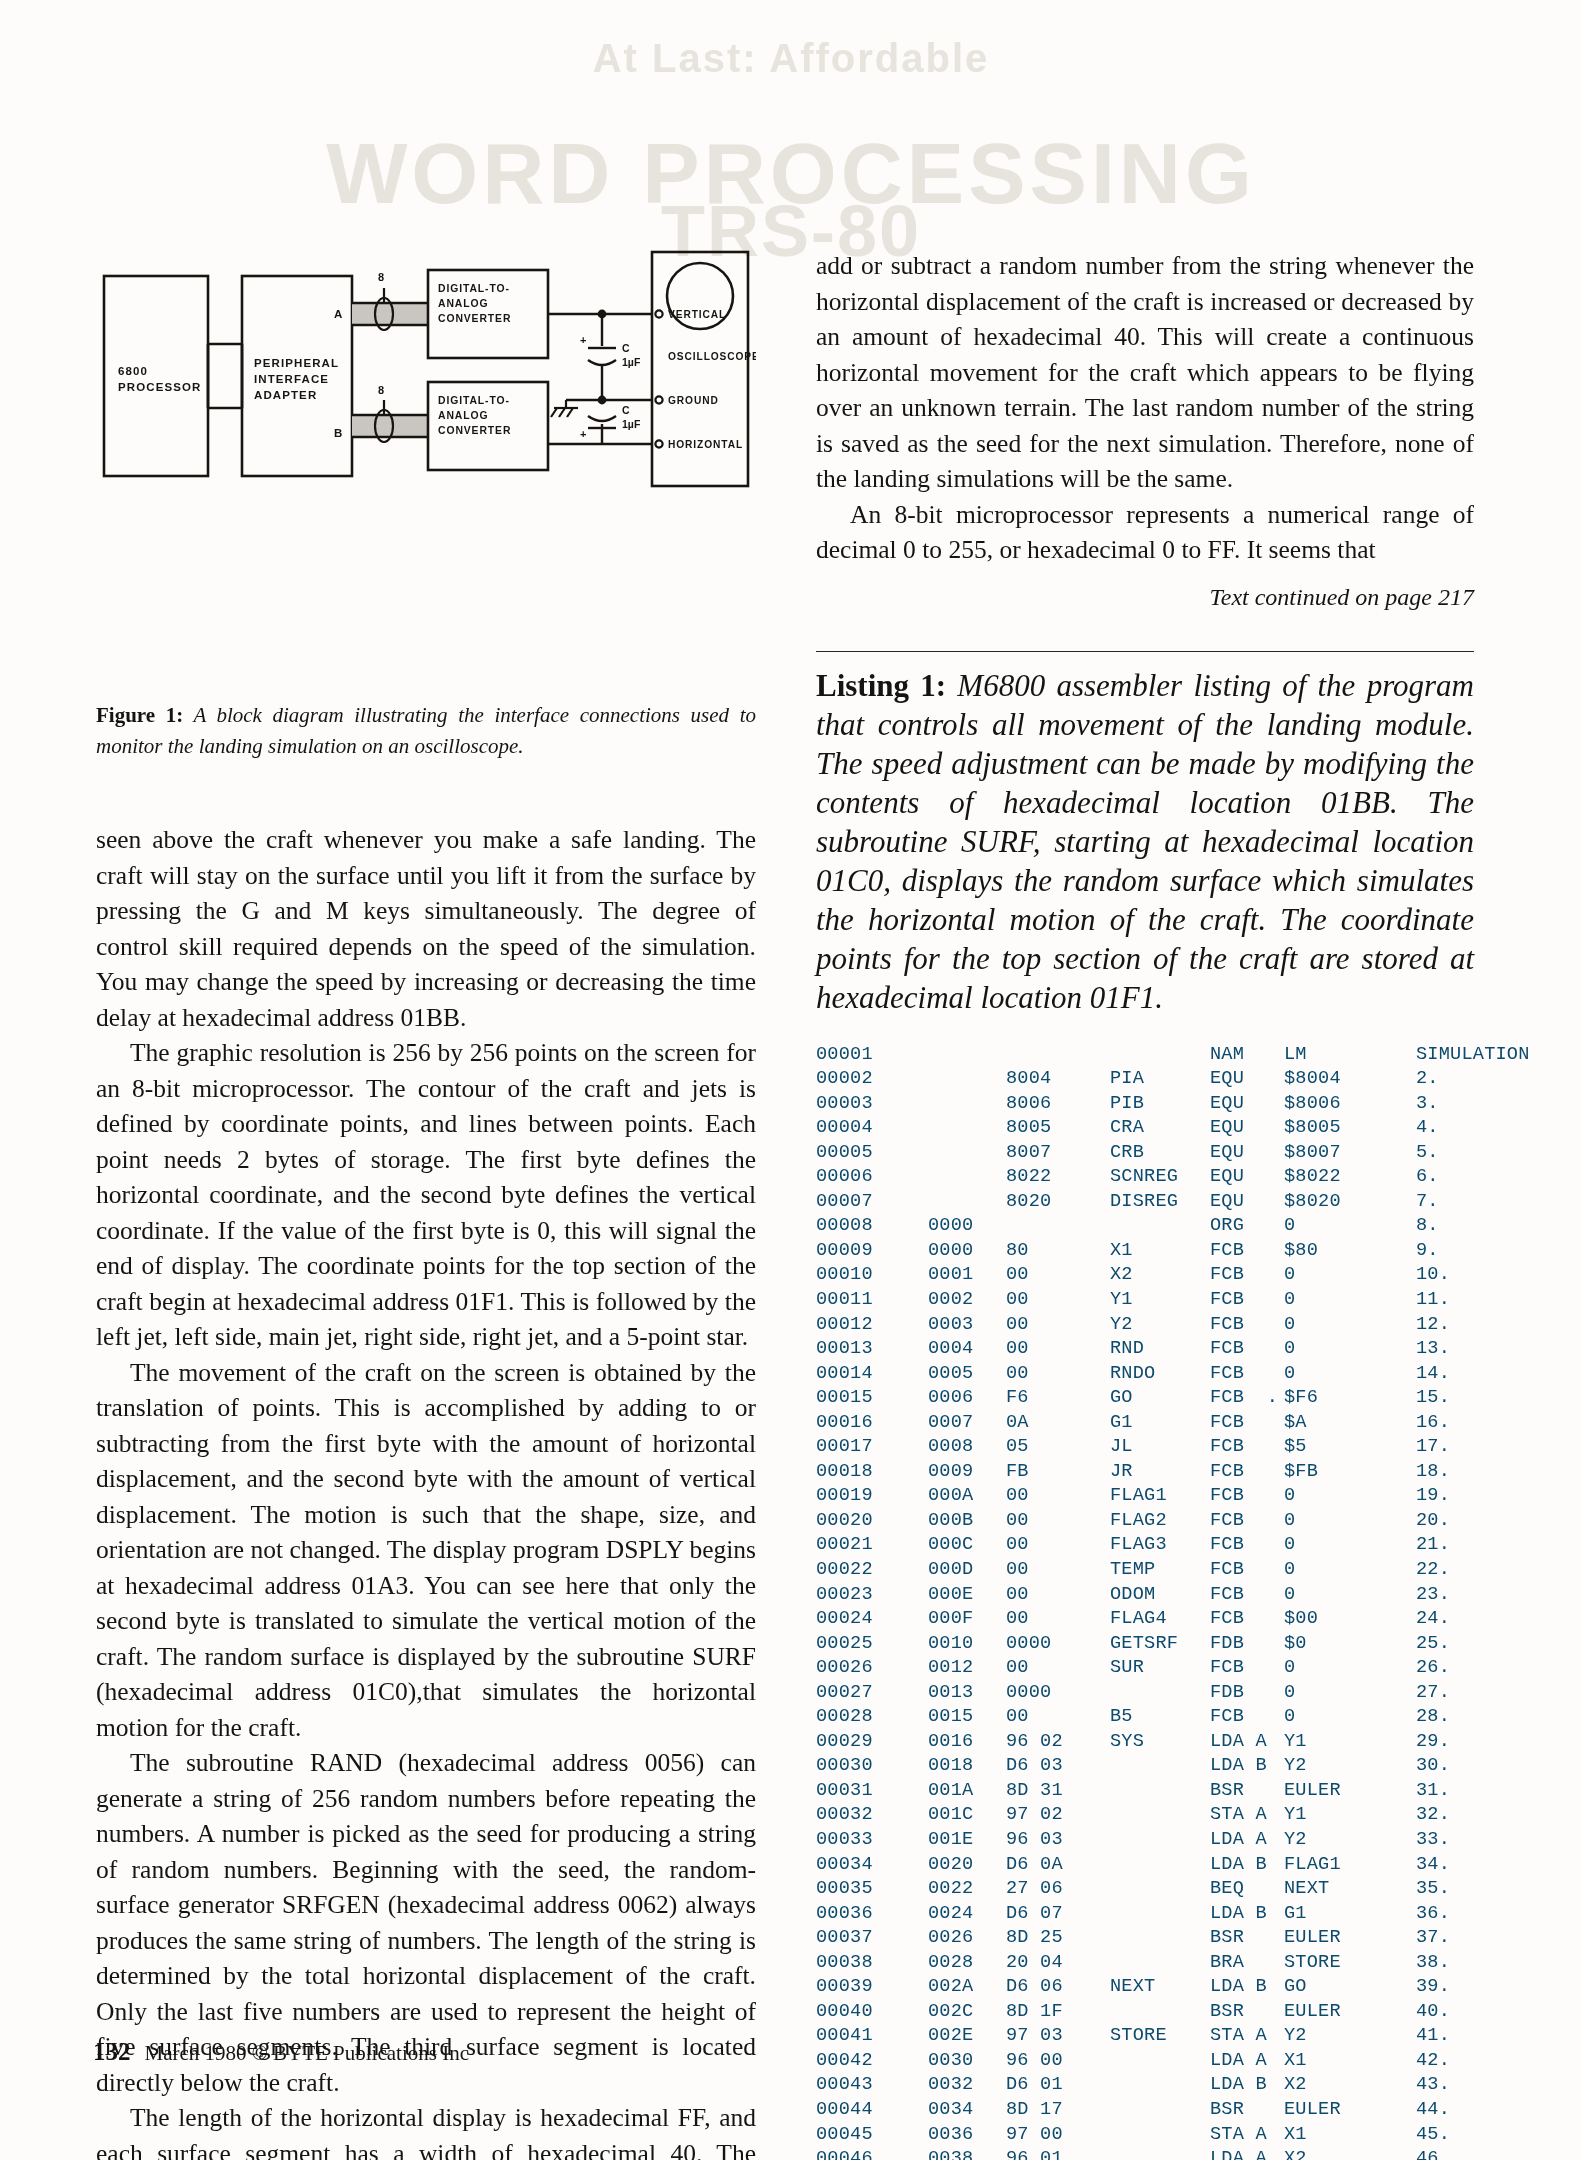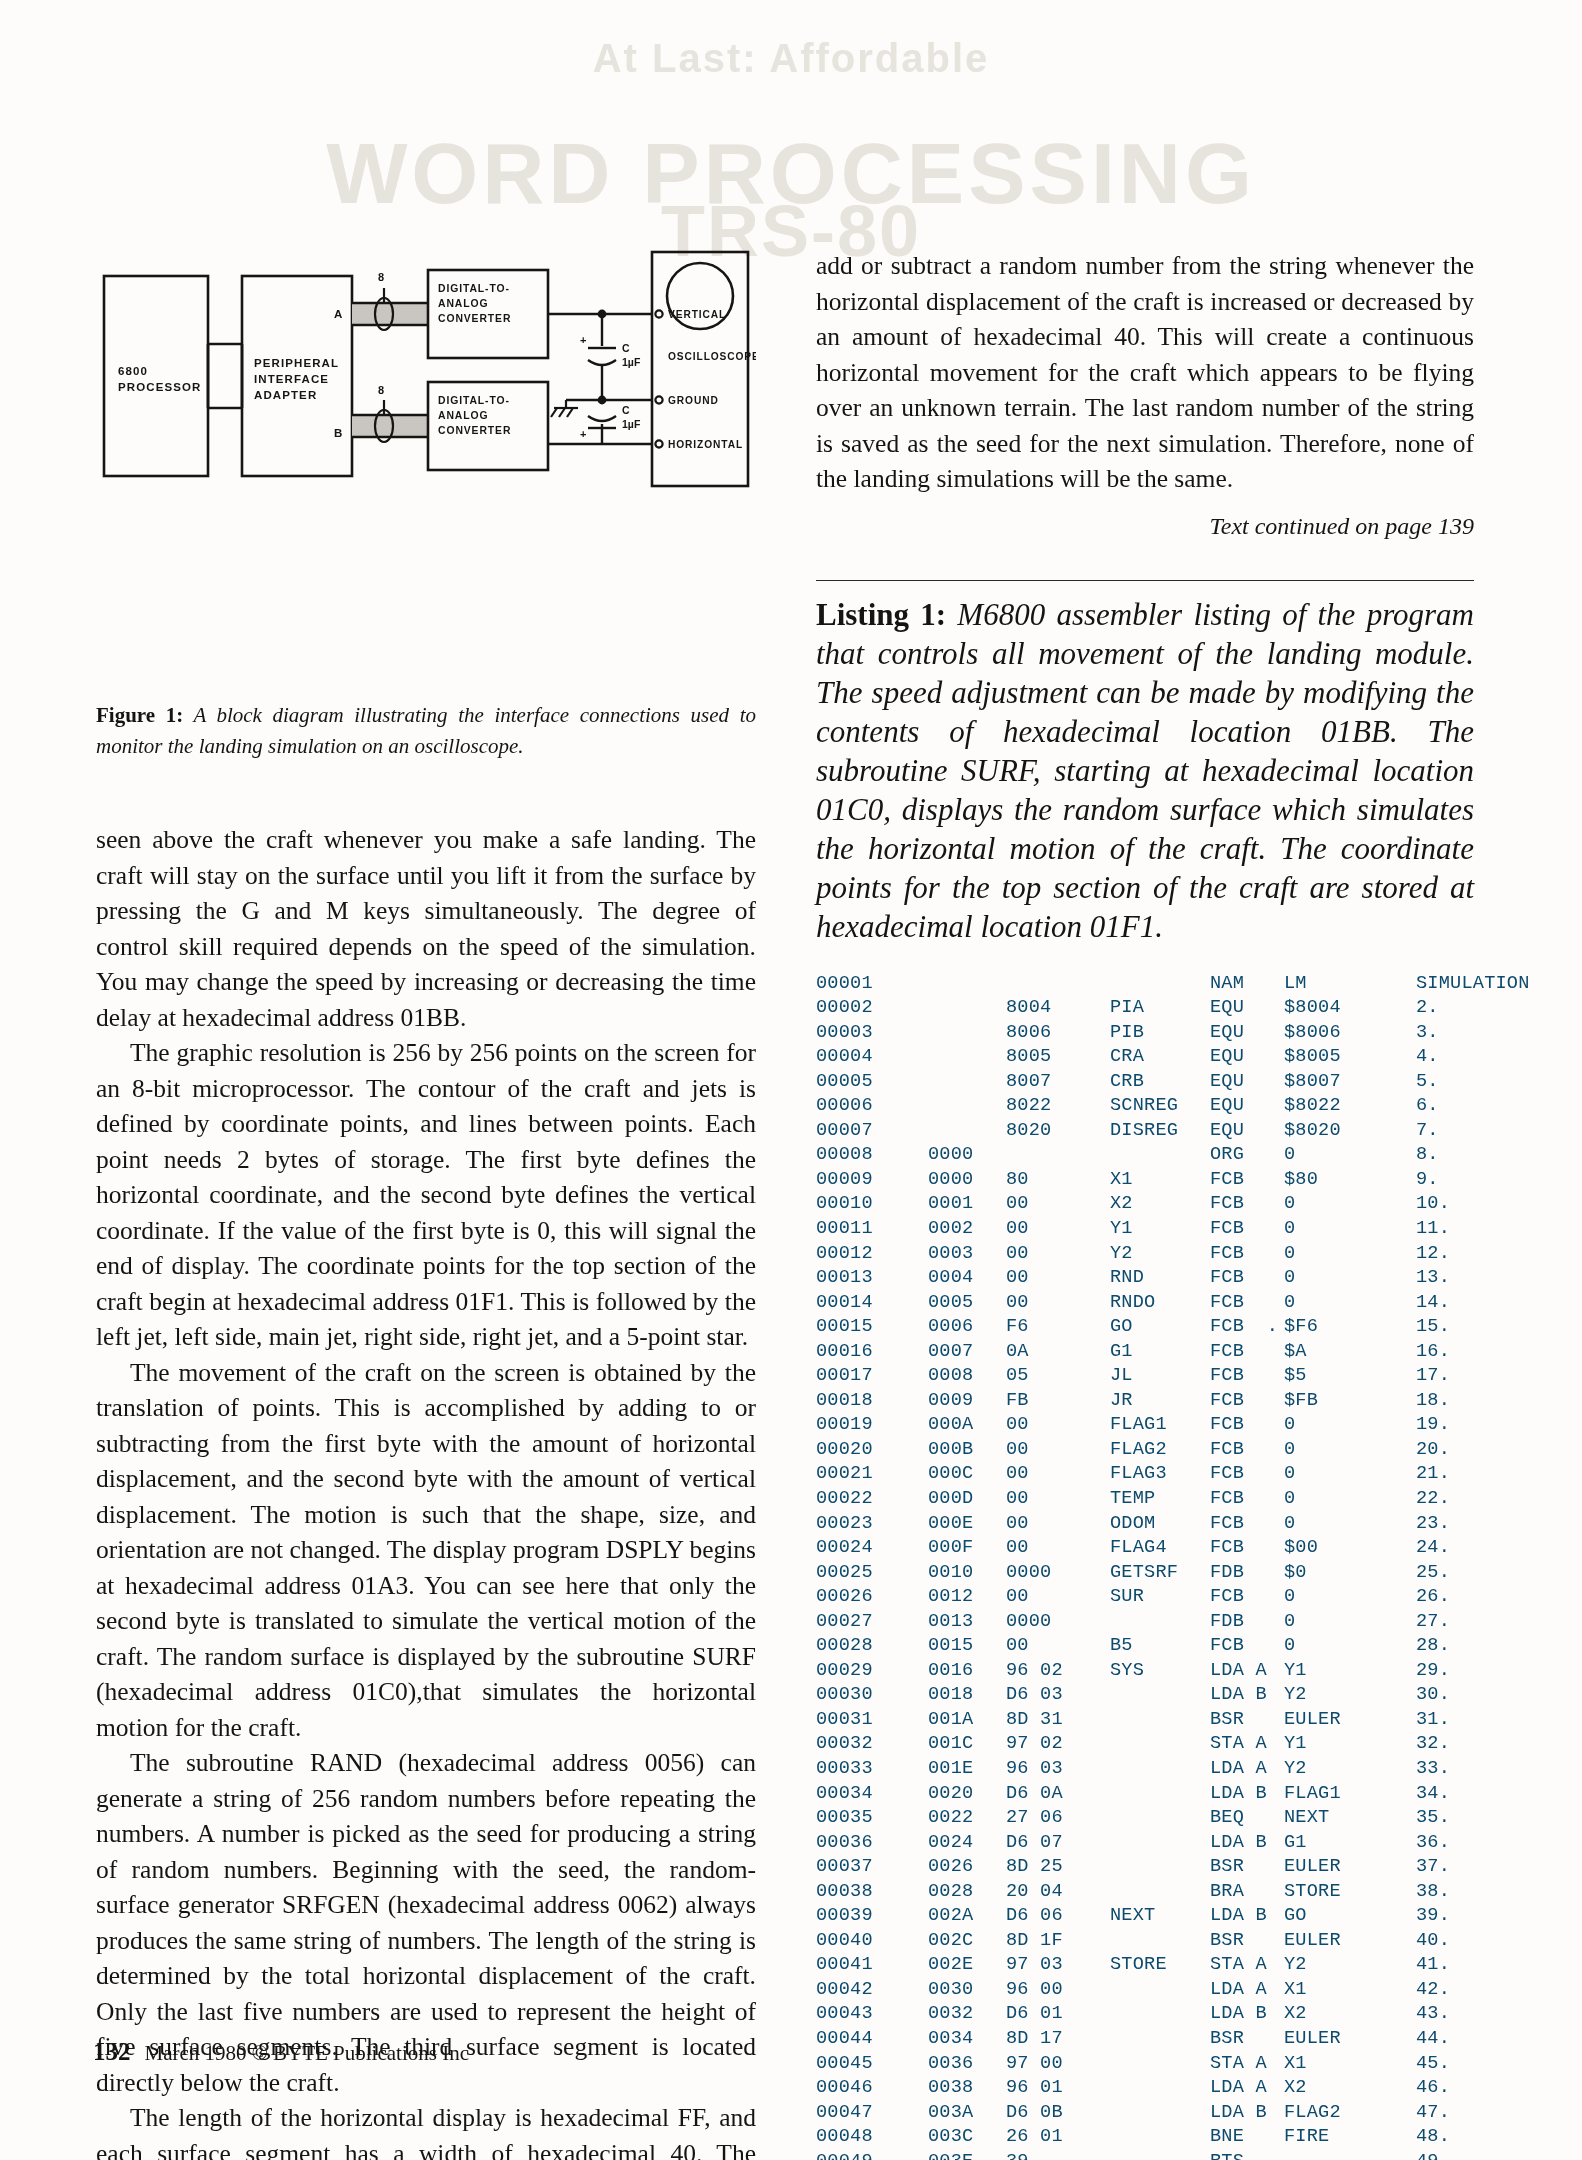--- a/index.html
+++ b/index.html
@@ -287,23 +287,24 @@
       <p>The movement of the craft on the screen is obtained by the translation of points. This is accomplished by adding to or subtracting from the first byte with the amount of horizontal displacement, and the second byte with the amount of vertical displacement. The motion is such that the shape, size, and orientation are not changed. The display program DSPLY begins at hexadecimal address 01A3. You can see here that only the second byte is translated to simulate the vertical motion of the craft. The random surface is displayed by the subroutine SURF (hexadecimal address 01C0),that simulates the horizontal motion for the craft.</p>
       <p>The subroutine RAND (hexadecimal address 0056) can generate a string of 256 random numbers before repeating the numbers. A number is picked as the seed for producing a string of random numbers. Beginning with the seed, the random-surface generator SRFGEN (hexadecimal address 0062) always produces the same string of numbers. The length of the string is determined by the total horizontal displacement of the craft. Only the last five numbers are used to represent the height of five surface segments. The third surface segment is located directly below the craft.</p>
       <p>The length of the horizontal display is hexadecimal FF, and each surface segment has a width of hexadecimal 40. The subroutine BXING (hexadecimal address 0085) will</p>
     </div>
   </div>
 
   <div class="col-right">
 
     <div class="prose">
       <p class="noindent">add or subtract a random number from the string whenever the horizontal displacement of the craft is increased or decreased by an amount of hexadecimal 40. This will create a continuous horizontal movement for the craft which appears to be flying over an unknown terrain. The last random number of the string is saved as the seed for the next simulation. Therefore, none of the landing simulations will be the same.</p>
-    </div>
-
-    <div class="contnote">Text continued on page 139</div>
+      <p>An 8-bit microprocessor represents a numerical range of decimal 0 to 255, or hexadecimal 0 to FF. It seems that</p>
+    </div>
+
+    <div class="contnote">Text continued on page 217</div>
 
     <div style="margin-top:40px;">
       <div class="rule"></div>
 
       <div class="listing-head">
         <b>Listing 1:</b><span> M6800 assembler listing of the program that controls all movement of the landing module. The speed adjustment can be made by modifying the contents of hexadecimal location 01BB. The subroutine SURF, starting at hexadecimal location 01C0, displays the random surface which simulates the horizontal motion of the craft. The coordinate points for the top section of the craft are stored at hexadecimal location 01F1.</span>
       </div>
 
       <div class="listing-body" id="listing-body"><span class="lst-row"><span class="c-num">00001</span><span class="c-addr"></span><span class="c-obj"></span><span class="c-lbl"></span><span class="c-op">NAM</span><span class="c-opd">LM</span><span class="c-seq">SIMULATION</span></span><span class="lst-row"><span class="c-num">00002</span><span class="c-addr"></span><span class="c-obj">8004</span><span class="c-lbl">PIA</span><span class="c-op">EQU</span><span class="c-opd">$8004</span><span class="c-seq">2.</span></span><span class="lst-row"><span class="c-num">00003</span><span class="c-addr"></span><span class="c-obj">8006</span><span class="c-lbl">PIB</span><span class="c-op">EQU</span><span class="c-opd">$8006</span><span class="c-seq">3.</span></span><span class="lst-row"><span class="c-num">00004</span><span class="c-addr"></span><span class="c-obj">8005</span><span class="c-lbl">CRA</span><span class="c-op">EQU</span><span class="c-opd">$8005</span><span class="c-seq">4.</span></span><span class="lst-row"><span class="c-num">00005</span><span class="c-addr"></span><span class="c-obj">8007</span><span class="c-lbl">CRB</span><span class="c-op">EQU</span><span class="c-opd">$8007</span><span class="c-seq">5.</span></span><span class="lst-row"><span class="c-num">00006</span><span class="c-addr"></span><span class="c-obj">8022</span><span class="c-lbl">SCNREG</span><span class="c-op">EQU</span><span class="c-opd">$8022</span><span class="c-seq">6.</span></span><span class="lst-row"><span class="c-num">00007</span><span class="c-addr"></span><span class="c-obj">8020</span><span class="c-lbl">DISREG</span><span class="c-op">EQU</span><span class="c-opd">$8020</span><span class="c-seq">7.</span></span><span class="lst-row"><span class="c-num">00008</span><span class="c-addr">0000</span><span class="c-obj"></span><span class="c-lbl"></span><span class="c-op">ORG</span><span class="c-opd">0</span><span class="c-seq">8.</span></span><span class="lst-row"><span class="c-num">00009</span><span class="c-addr">0000</span><span class="c-obj">80</span><span class="c-lbl">X1</span><span class="c-op">FCB</span><span class="c-opd">$80</span><span class="c-seq">9.</span></span><span class="lst-row"><span class="c-num">00010</span><span class="c-addr">0001</span><span class="c-obj">00</span><span class="c-lbl">X2</span><span class="c-op">FCB</span><span class="c-opd">0</span><span class="c-seq">10.</span></span><span class="lst-row"><span class="c-num">00011</span><span class="c-addr">0002</span><span class="c-obj">00</span><span class="c-lbl">Y1</span><span class="c-op">FCB</span><span class="c-opd">0</span><span class="c-seq">11.</span></span><span class="lst-row"><span class="c-num">00012</span><span class="c-addr">0003</span><span class="c-obj">00</span><span class="c-lbl">Y2</span><span class="c-op">FCB</span><span class="c-opd">0</span><span class="c-seq">12.</span></span><span class="lst-row"><span class="c-num">00013</span><span class="c-addr">0004</span><span class="c-obj">00</span><span class="c-lbl">RND</span><span class="c-op">FCB</span><span class="c-opd">0</span><span class="c-seq">13.</span></span><span class="lst-row"><span class="c-num">00014</span><span class="c-addr">0005</span><span class="c-obj">00</span><span class="c-lbl">RNDO</span><span class="c-op">FCB</span><span class="c-opd">0</span><span class="c-seq">14.</span></span><span class="lst-row"><span class="c-num">00015</span><span class="c-addr">0006</span><span class="c-obj">F6</span><span class="c-lbl">GO</span><span class="c-op">FCB  .</span><span class="c-opd">$F6</span><span class="c-seq">15.</span></span><span class="lst-row"><span class="c-num">00016</span><span class="c-addr">0007</span><span class="c-obj">0A</span><span class="c-lbl">G1</span><span class="c-op">FCB</span><span class="c-opd">$A</span><span class="c-seq">16.</span></span><span class="lst-row"><span class="c-num">00017</span><span class="c-addr">0008</span><span class="c-obj">05</span><span class="c-lbl">JL</span><span class="c-op">FCB</span><span class="c-opd">$5</span><span class="c-seq">17.</span></span><span class="lst-row"><span class="c-num">00018</span><span class="c-addr">0009</span><span class="c-obj">FB</span><span class="c-lbl">JR</span><span class="c-op">FCB</span><span class="c-opd">$FB</span><span class="c-seq">18.</span></span><span class="lst-row"><span class="c-num">00019</span><span class="c-addr">000A</span><span class="c-obj">00</span><span class="c-lbl">FLAG1</span><span class="c-op">FCB</span><span class="c-opd">0</span><span class="c-seq">19.</span></span><span class="lst-row"><span class="c-num">00020</span><span class="c-addr">000B</span><span class="c-obj">00</span><span class="c-lbl">FLAG2</span><span class="c-op">FCB</span><span class="c-opd">0</span><span class="c-seq">20.</span></span><span class="lst-row"><span class="c-num">00021</span><span class="c-addr">000C</span><span class="c-obj">00</span><span class="c-lbl">FLAG3</span><span class="c-op">FCB</span><span class="c-opd">0</span><span class="c-seq">21.</span></span><span class="lst-row"><span class="c-num">00022</span><span class="c-addr">000D</span><span class="c-obj">00</span><span class="c-lbl">TEMP</span><span class="c-op">FCB</span><span class="c-opd">0</span><span class="c-seq">22.</span></span><span class="lst-row"><span class="c-num">00023</span><span class="c-addr">000E</span><span class="c-obj">00</span><span class="c-lbl">ODOM</span><span class="c-op">FCB</span><span class="c-opd">0</span><span class="c-seq">23.</span></span><span class="lst-row"><span class="c-num">00024</span><span class="c-addr">000F</span><span class="c-obj">00</span><span class="c-lbl">FLAG4</span><span class="c-op">FCB</span><span class="c-opd">$00</span><span class="c-seq">24.</span></span><span class="lst-row"><span class="c-num">00025</span><span class="c-addr">0010</span><span class="c-obj">0000</span><span class="c-lbl">GETSRF</span><span class="c-op">FDB</span><span class="c-opd">$0</span><span class="c-seq">25.</span></span><span class="lst-row"><span class="c-num">00026</span><span class="c-addr">0012</span><span class="c-obj">00</span><span class="c-lbl">SUR</span><span class="c-op">FCB</span><span class="c-opd">0</span><span class="c-seq">26.</span></span><span class="lst-row"><span class="c-num">00027</span><span class="c-addr">0013</span><span class="c-obj">0000</span><span class="c-lbl"></span><span class="c-op">FDB</span><span class="c-opd">0</span><span class="c-seq">27.</span></span><span class="lst-row"><span class="c-num">00028</span><span class="c-addr">0015</span><span class="c-obj">00</span><span class="c-lbl">B5</span><span class="c-op">FCB</span><span class="c-opd">0</span><span class="c-seq">28.</span></span><span class="lst-row"><span class="c-num">00029</span><span class="c-addr">0016</span><span class="c-obj">96 02</span><span class="c-lbl">SYS</span><span class="c-op">LDA A</span><span class="c-opd">Y1</span><span class="c-seq">29.</span></span><span class="lst-row"><span class="c-num">00030</span><span class="c-addr">0018</span><span class="c-obj">D6 03</span><span class="c-lbl"></span><span class="c-op">LDA B</span><span class="c-opd">Y2</span><span class="c-seq">30.</span></span><span class="lst-row"><span class="c-num">00031</span><span class="c-addr">001A</span><span class="c-obj">8D 31</span><span class="c-lbl"></span><span class="c-op">BSR</span><span class="c-opd">EULER</span><span class="c-seq">31.</span></span><span class="lst-row"><span class="c-num">00032</span><span class="c-addr">001C</span><span class="c-obj">97 02</span><span class="c-lbl"></span><span class="c-op">STA A</span><span class="c-opd">Y1</span><span class="c-seq">32.</span></span><span class="lst-row"><span class="c-num">00033</span><span class="c-addr">001E</span><span class="c-obj">96 03</span><span class="c-lbl"></span><span class="c-op">LDA A</span><span class="c-opd">Y2</span><span class="c-seq">33.</span></span><span class="lst-row"><span class="c-num">00034</span><span class="c-addr">0020</span><span class="c-obj">D6 0A</span><span class="c-lbl"></span><span class="c-op">LDA B</span><span class="c-opd">FLAG1</span><span class="c-seq">34.</span></span><span class="lst-row"><span class="c-num">00035</span><span class="c-addr">0022</span><span class="c-obj">27 06</span><span class="c-lbl"></span><span class="c-op">BEQ</span><span class="c-opd">NEXT</span><span class="c-seq">35.</span></span><span class="lst-row"><span class="c-num">00036</span><span class="c-addr">0024</span><span class="c-obj">D6 07</span><span class="c-lbl"></span><span class="c-op">LDA B</span><span class="c-opd">G1</span><span class="c-seq">36.</span></span><span class="lst-row"><span class="c-num">00037</span><span class="c-addr">0026</span><span class="c-obj">8D 25</span><span class="c-lbl"></span><span class="c-op">BSR</span><span class="c-opd">EULER</span><span class="c-seq">37.</span></span><span class="lst-row"><span class="c-num">00038</span><span class="c-addr">0028</span><span class="c-obj">20 04</span><span class="c-lbl"></span><span class="c-op">BRA</span><span class="c-opd">STORE</span><span class="c-seq">38.</span></span><span class="lst-row"><span class="c-num">00039</span><span class="c-addr">002A</span><span class="c-obj">D6 06</span><span class="c-lbl">NEXT</span><span class="c-op">LDA B</span><span class="c-opd">GO</span><span class="c-seq">39.</span></span><span class="lst-row"><span class="c-num">00040</span><span class="c-addr">002C</span><span class="c-obj">8D 1F</span><span class="c-lbl"></span><span class="c-op">BSR</span><span class="c-opd">EULER</span><span class="c-seq">40.</span></span><span class="lst-row"><span class="c-num">00041</span><span class="c-addr">002E</span><span class="c-obj">97 03</span><span class="c-lbl">STORE</span><span class="c-op">STA A</span><span class="c-opd">Y2</span><span class="c-seq">41.</span></span><span class="lst-row"><span class="c-num">00042</span><span class="c-addr">0030</span><span class="c-obj">96 00</span><span class="c-lbl"></span><span class="c-op">LDA A</span><span class="c-opd">X1</span><span class="c-seq">42.</span></span><span class="lst-row"><span class="c-num">00043</span><span class="c-addr">0032</span><span class="c-obj">D6 01</span><span class="c-lbl"></span><span class="c-op">LDA B</span><span class="c-opd">X2</span><span class="c-seq">43.</span></span><span class="lst-row"><span class="c-num">00044</span><span class="c-addr">0034</span><span class="c-obj">8D 17</span><span class="c-lbl"></span><span class="c-op">BSR</span><span class="c-opd">EULER</span><span class="c-seq">44.</span></span><span class="lst-row"><span class="c-num">00045</span><span class="c-addr">0036</span><span class="c-obj">97 00</span><span class="c-lbl"></span><span class="c-op">STA A</span><span class="c-opd">X1</span><span class="c-seq">45.</span></span><span class="lst-row"><span class="c-num">00046</span><span class="c-addr">0038</span><span class="c-obj">96 01</span><span class="c-lbl"></span><span class="c-op">LDA A</span><span class="c-opd">X2</span><span class="c-seq">46.</span></span><span class="lst-row"><span class="c-num">00047</span><span class="c-addr">003A</span><span class="c-obj">D6 0B</span><span class="c-lbl"></span><span class="c-op">LDA B</span><span class="c-opd">FLAG2</span><span class="c-seq">47.</span></span><span class="lst-row"><span class="c-num">00048</span><span class="c-addr">003C</span><span class="c-obj">26 01</span><span class="c-lbl"></span><span class="c-op">BNE</span><span class="c-opd">FIRE</span><span class="c-seq">48.</span></span><span class="lst-row"><span class="c-num">00049</span><span class="c-addr">003E</span><span class="c-obj">39</span><span class="c-lbl"></span><span class="c-op">RTS</span><span class="c-opd"></span><span class="c-seq">49.</span></span><span class="lst-row"><span class="c-num">00050</span><span class="c-addr">003F</span><span class="c-obj">D6 08</span><span class="c-lbl">FIRE</span><span class="c-op">LDA B</span><span class="c-opd">JL</span><span class="c-seq">50.</span></span><span class="lst-row"><span class="c-num">00051</span><span class="c-addr">0041</span><span class="c-obj">7D 000B</span><span class="c-lbl"></span><span class="c-op">TST</span><span class="c-opd">FLAG2</span><span class="c-seq">51.</span></span></div>
 

